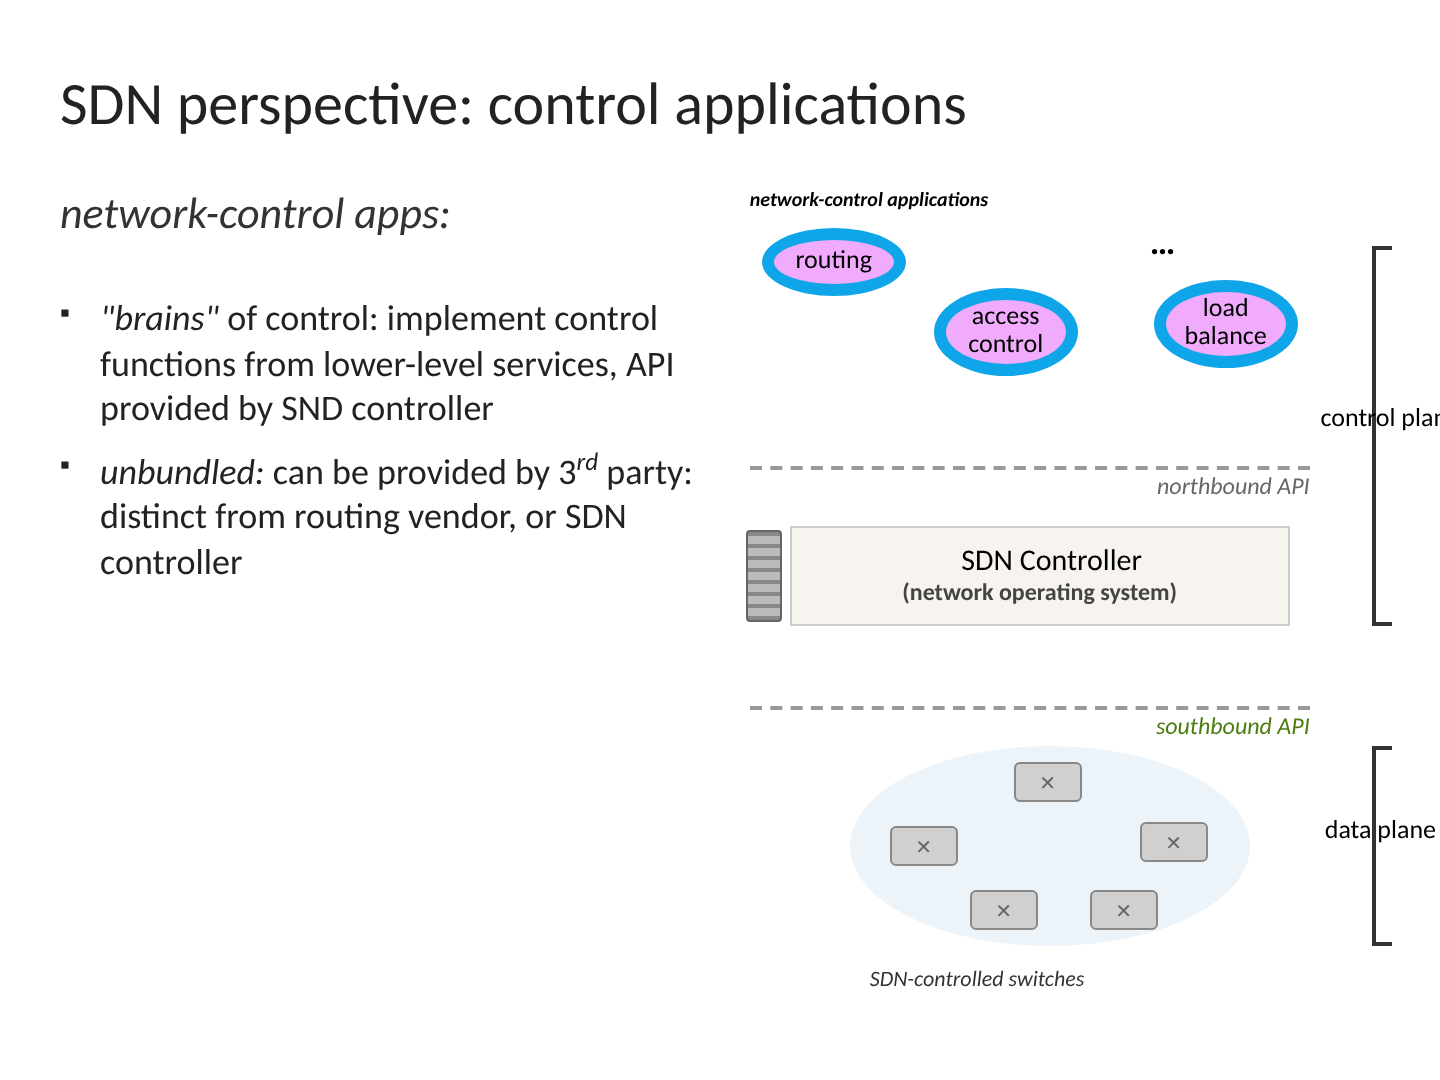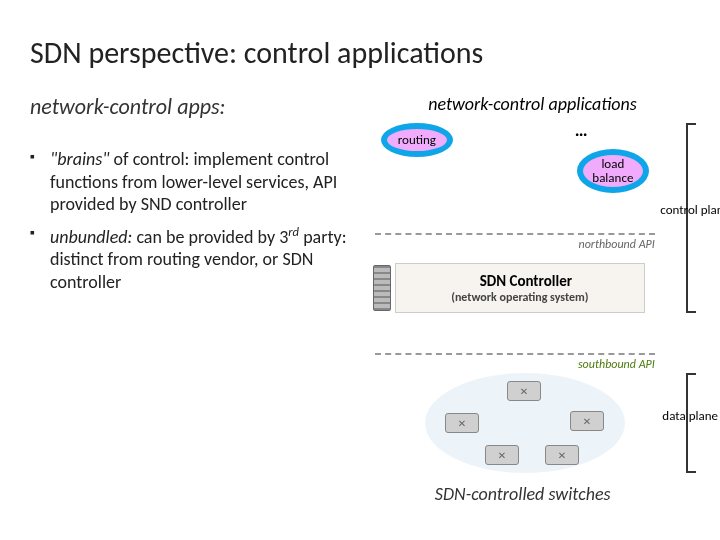--- a/index.html
+++ b/index.html
@@ -55,24 +55,24 @@
     font-size: 14px;
   }
   .italic { font-style: italic; }
   .sup { font-size: 0.7em; vertical-align: super; font-style: italic; }
   .right {
     width: 320px;
     position: relative;
     height: 440px;
   }
   .diagram-label {
-    font-size: 18px;
-    font-style: italic;
-    text-align: center;
+    font-size: 10px;
+    font-style: italic;
     margin-bottom: 8px;
+    font-weight: bold;
   }
   .apps-row {
     position: relative;
     height: 80px;
   }
   .app-bubble {
     position: absolute;
     border-radius: 50% / 50%;
     background: #f0abfc;
     border: 6px solid #0ea5e9;
@@ -115,21 +115,21 @@
     height: 50px;
     background: #f7f4ef;
     border: 1px solid #ccc;
     display: flex;
     flex-direction: column;
     align-items: center;
     justify-content: center;
   }
   .controller-title {
     font-size: 15px;
-    font-weight: 700;
+    font-weight: 400;
     margin-left: 12px;
   }
   .controller-sub {
     font-size: 12px;
     font-weight: bold;
     color: #444;
   }
   .server-icon {
     position: absolute;
     top: 172px;
@@ -188,21 +188,21 @@
   }
   .sw1 { top: 8px; left: 82px; }
   .sw2 { top: 40px; left: 20px; }
   .sw3 { top: 38px; left: 145px; }
   .sw4 { top: 72px; left: 60px; }
   .sw5 { top: 72px; left: 120px; }
   .switches-label {
     position: absolute;
     top: 390px;
     left: 60px;
-    font-size: 18px;
+    font-size: 11px;
     font-style: italic;
     color: #333;
   }
   .plane-bracket {
     position: absolute;
     border-left: 2px solid #333;
     width: 10px;
   }
   .plane-bracket::before, .plane-bracket::after {
     content: "";
@@ -242,20 +242,21 @@
           <span class="italic">unbundled:</span><span> can be provided by 3</span><span class="sup">rd</span><span> party: distinct from routing vendor, or SDN controller</span>
         </li>
       </ul>
     </div>
 
     <div class="right">
       <div class="diagram-label">network-control applications</div>
 
       <div class="apps-row">
         <div class="app-bubble app-routing">routing</div>
+        <div class="app-bubble app-access">access control</div>
         <div class="app-bubble app-load">load balance</div>
         <div class="dots">…</div>
       </div>
 
       <div class="nb-api">northbound API</div>
 
       <div class="server-icon"></div>
       <div class="controller-box">
         <div class="controller-title">SDN Controller</div>
         <div class="controller-sub">(network operating system)</div>

